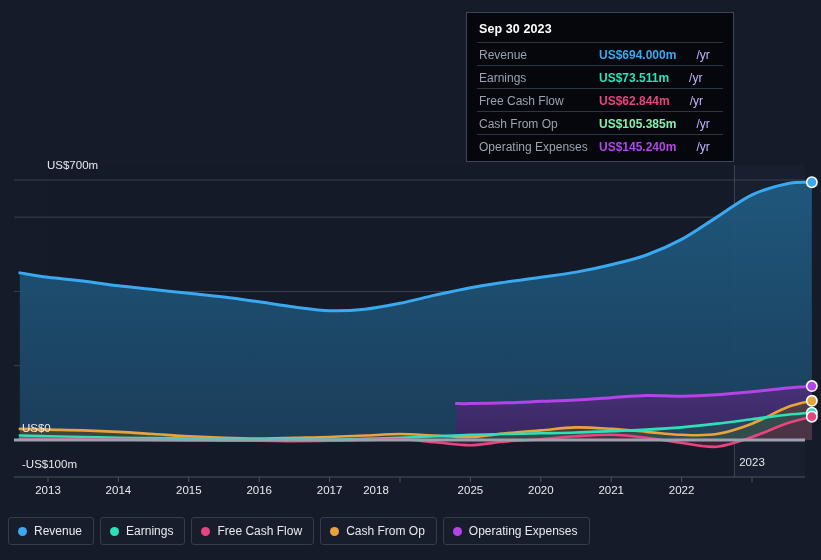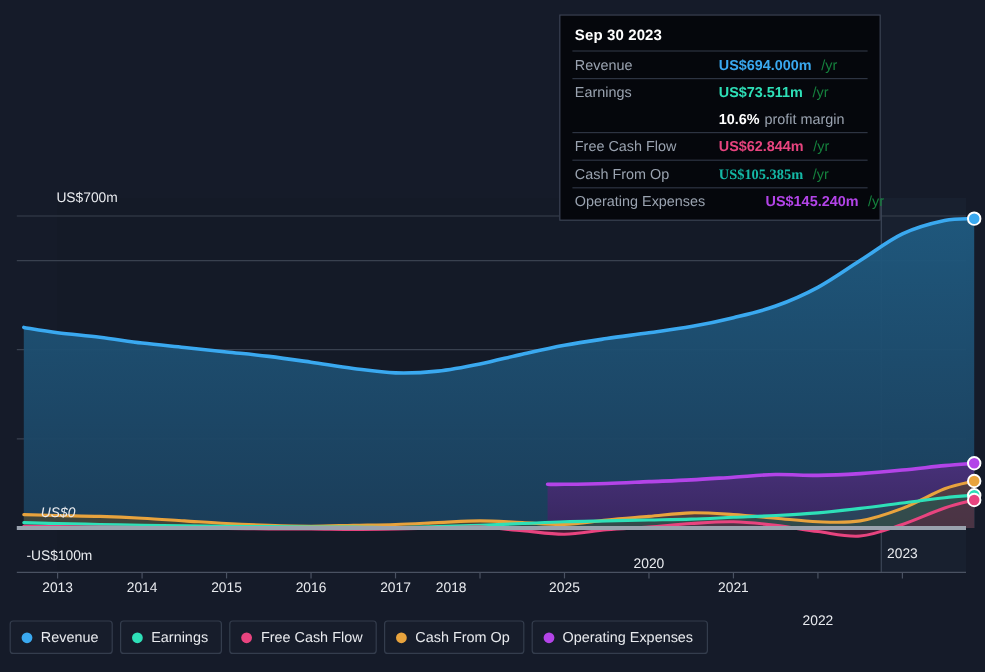--- a/index.html
+++ b/index.html
@@ -33,21 +33,21 @@
     display:flex;align-items:baseline;
     border-top:1px solid #2d3442;
     padding:2px 2px 2px 2px;
     min-height:16px;
   }
   .tt-row.noline{border-top:none;}
   .tt-label{
     color:#9aa3b0;font-size:12px;width:120px;flex:0 0 120px;
   }
   .tt-val{font-size:12px;font-weight:bold;}
-  .tt-unit{color:#15803d;font-size:12px;font-weight:normal;margin-left:8px;}
+  .tt-unit{color:#c4b5fd;font-size:12px;font-weight:normal;margin-left:20px;}
   .tt-sub{color:#ffffff;font-size:12px;font-weight:bold;}
   .tt-subtext{color:#9aa3b0;font-size:12px;font-weight:normal;margin-left:4px;}
 
   
   .ylab{
     position:absolute;color:#e8eaee;font-size:11.5px;white-space:nowrap;z-index:20;
   }
   .xlab{
     position:absolute;color:#e8eaee;font-size:11.5px;white-space:nowrap;
     transform:translateX(-50%);z-index:20;
@@ -129,64 +129,60 @@
         <line x1="470.40000000000003" y1="477" x2="470.40000000000003" y2="482" stroke="#4a5262" stroke-width="1"></line>
         <line x1="540.8000000000001" y1="477" x2="540.8000000000001" y2="482" stroke="#4a5262" stroke-width="1"></line>
         <line x1="611.2" y1="477" x2="611.2" y2="482" stroke="#4a5262" stroke-width="1"></line>
         <line x1="681.6" y1="477" x2="681.6" y2="482" stroke="#4a5262" stroke-width="1"></line>
         <line x1="752" y1="477" x2="752" y2="482" stroke="#4a5262" stroke-width="1"></line>
       </g>
   </svg>
 
   <div id="ylabels">
       <div class="ylab" style="left: 22px; top: 159px; padding-left: 25px;">US$700m</div>
-      <div class="ylab" style="left: 34px; top: 422px; font-style: italic;">US$0</div>
+      <div class="ylab" style="left: 22px; top: 422px;">US$0</div>
       <div class="ylab" style="left: 22px; top: 458px;">-US$100m</div>
     </div>
 
   <div id="xlabels">
       <div class="xlab" style="left: 48px; top: 484px;">2013</div>
       <div class="xlab" style="left: 118.4px; top: 484px;">2014</div>
       <div class="xlab" style="left: 188.8px; top: 484px;">2015</div>
       <div class="xlab" style="left: 259.2px; top: 484px;">2016</div>
       <div class="xlab" style="left: 329.6px; top: 484px;">2017</div>
       <div class="xlab" style="left: 376px; top: 484px;">2018</div>
       <div class="xlab" style="left: 470.4px; top: 484px;">2025</div>
-      <div class="xlab" style="left: 540.8px; top: 464px;">2020</div>
+      <div class="xlab" style="left: 540.8px; top: 484px;">2020</div>
       <div class="xlab" style="left: 611.2px; top: 484px;">2021</div>
-      <div class="xlab" style="left: 681.6px; top: 484px; margin-top: 28px;">2022</div>
+      <div class="xlab" style="left: 681.6px; top: 484px;">2022</div>
       <div class="xlab" style="left: 752px; top: 456px;">2023</div>
     </div>
 
   <div class="tooltip">
     <div class="tt-date">Sep 30 2023</div>
     <div id="tt-rows">
         <div class="tt-row">
           <div class="tt-label">Revenue</div>
           <div><span class="tt-val" style="color: rgb(58, 169, 240);">US$694.000m</span><span class="tt-unit">/yr</span></div>
         </div>
         <div class="tt-row">
           <div class="tt-label">Earnings</div>
           <div><span class="tt-val" style="color: rgb(46, 224, 184);">US$73.511m</span><span class="tt-unit">/yr</span></div>
         </div>
-        <div class="tt-row noline">
-          <div class="tt-label"></div>
-          <div><span class="tt-sub" style="color: rgb(255, 255, 255);">10.6%</span><span class="tt-subtext">profit margin</span></div>
-        </div>
         <div class="tt-row">
           <div class="tt-label">Free Cash Flow</div>
           <div><span class="tt-val" style="color: rgb(232, 68, 127);">US$62.844m</span><span class="tt-unit">/yr</span></div>
         </div>
         <div class="tt-row">
           <div class="tt-label">Cash From Op</div>
-          <div><span class="tt-val" style="color: #14b8a6; font-family: Liberation Serif, serif;">US$105.385m</span><span class="tt-unit">/yr</span></div>
+          <div><span class="tt-val" style="color: #86efac;">US$105.385m</span><span class="tt-unit">/yr</span></div>
         </div>
         <div class="tt-row">
           <div class="tt-label">Operating Expenses</div>
-          <div><span class="tt-val" style="color: rgb(179, 68, 232); margin-left: 39px;">US$145.240m</span><span class="tt-unit">/yr</span></div>
+          <div><span class="tt-val" style="color: rgb(179, 68, 232);">US$145.240m</span><span class="tt-unit">/yr</span></div>
         </div>
       </div>
   </div>
 
   <div class="legend" id="legend">
       <div class="leg-item">
         <span class="leg-dot" style="background: rgb(58, 169, 240);"></span>
         <span class="leg-txt">Revenue</span>
       </div>
       <div class="leg-item">

